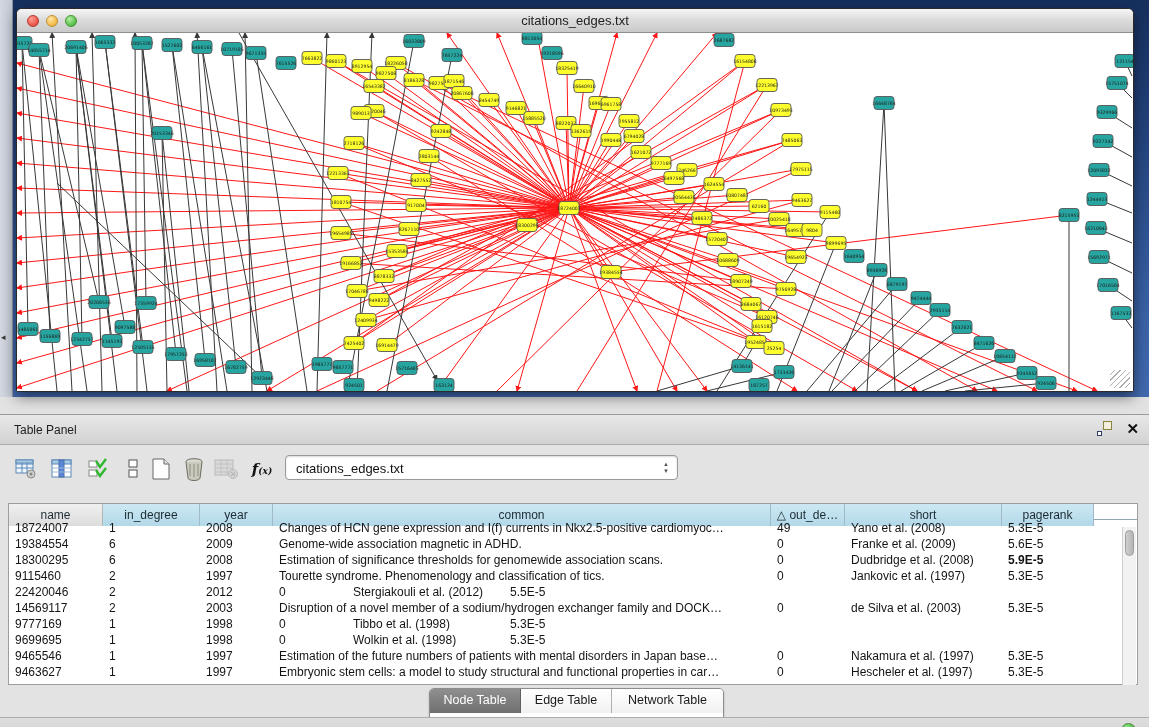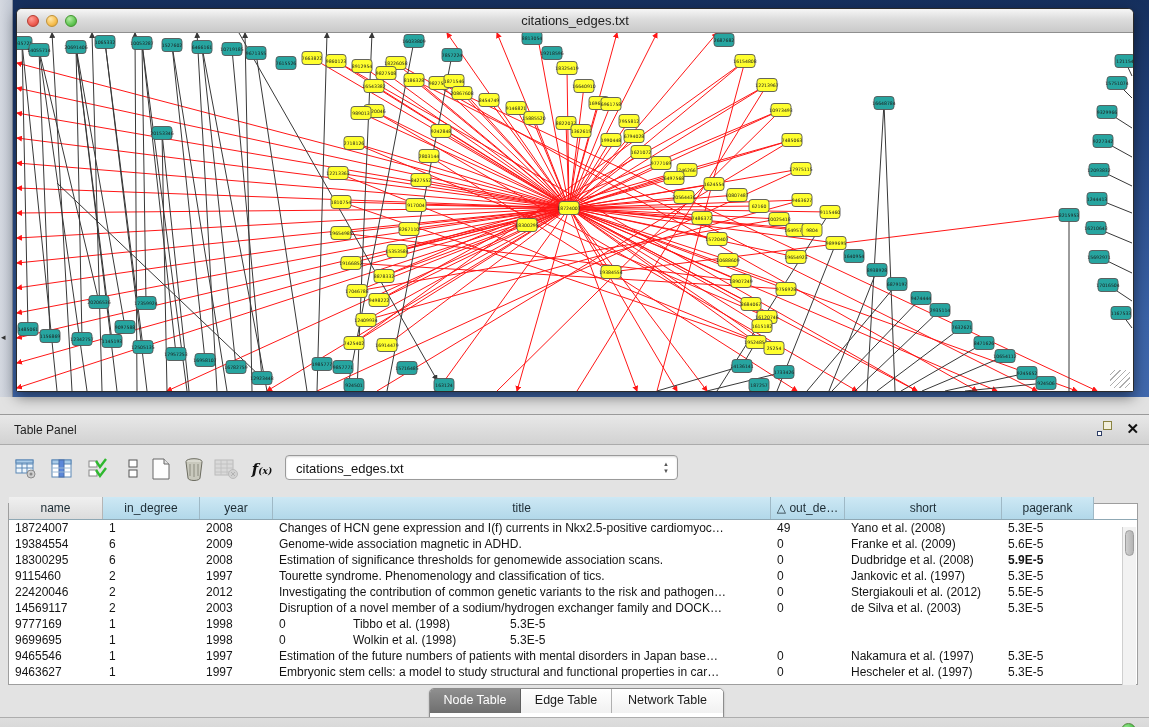--- a/index.html
+++ b/index.html
@@ -51,21 +51,21 @@
   .combo { position:absolute; left:285px; top:5px; width:393px; height:25px; background:#fff;
     border:1px solid #9a9a9a; border-radius:4px; box-shadow:inset 0 1px 2px rgba(0,0,0,.15); }
   .combo .val { position:absolute; left:10px; top:5px; font-size:13px; color:#111; }
   .combo .step { position:absolute; right:4px; top:3px; width:14px; height:18px; display:flex;
     flex-direction:column; align-items:center; justify-content:center; color:#555; }
   .combo .step:before { content:"▲"; font-size:6px; line-height:7px; }
   .combo .step:after  { content:"▼"; font-size:6px; line-height:7px; }
 
   .grid-box { position:absolute; left:8px; top:89px; width:1130px; height:182px;
     background:#fff; border:1px solid #9e9e9e; }
-  .grid-head { display:flex; height:16px; border-bottom:1px solid #8fa8b4;align-items:flex-end; }
+  .grid-head { display:flex; height:16px; border-bottom:1px solid #8fa8b4; }
   .gh { height:22px; border-right:1px solid #9fb9c6; background:linear-gradient(180deg,#cde8f4,#b2d8e9);
     font-size:12px; color:#1c2b33; text-align:center; line-height:22px; position:relative; }
   .gh.plain { background:linear-gradient(180deg,#f0f0f0,#dcdcdc); border-right:1px solid #b5b5b5; }
   .grid-rows { position:relative; }
   .grow { display:flex; height:16px; }
   .gc { font-size:12px; color:#141414; line-height:16px; white-space:nowrap; overflow:hidden; padding-left:6px; }
   .vscroll { position:absolute; right:1px; top:23px; width:14px; height:158px; background:#f2f2f2; border-left:1px solid #cfcfcf; }
   .vthumb { position:absolute; left:2px; top:3px; width:9px; height:26px; background:linear-gradient(90deg,#cfcfcf,#b4b4b4); border:1px solid #9d9d9d; border-radius:5px; }
 
   .tabs { position:absolute; left:429px; top:274px; height:36px; display:flex;
@@ -904,21 +904,21 @@
         <div class="val">citations_edges.txt</div>
         <div class="step"></div>
       </div>
     </div>
 
     <div class="grid-box">
       <div class="grid-head" id="grid-head">
           <div class="gh plain" style="width: 94px;">name</div>
           <div class="gh" style="width: 97px;">in_degree</div>
           <div class="gh" style="width: 73px;">year</div>
-          <div class="gh" style="width: 498px;">title</div>
+          <div class="gh" style="width: 498px;">common</div>
           <div class="gh" style="width: 74px;">△ out_de…</div>
           <div class="gh" style="width: 157px;">short</div>
           <div class="gh" style="width: 92px;">pagerank</div>
         </div>
       <div class="grid-rows" id="grid-rows">
           <div class="grow">
             <div class="gc" style="width: 94px;">18724007</div>
             <div class="gc" style="width: 97px;">1</div>
             <div class="gc" style="width: 73px;">2008</div>
             <div class="gc" style="width: 498px;">Changes of HCN gene expression and I(f) currents in Nkx2.5-positive cardiomyoc…</div>
@@ -950,21 +950,20 @@
             <div class="gc" style="width: 73px;">1997</div>
             <div class="gc" style="width: 498px;">Tourette syndrome. Phenomenology and classification of tics.</div>
             <div class="gc" style="width: 74px;">0</div>
             <div class="gc" style="width: 157px;">Jankovic et al. (1997)</div>
             <div class="gc" style="width: 92px;">5.3E-5</div>
           </div>
           <div class="grow">
             <div class="gc" style="width: 94px;">22420046</div>
             <div class="gc" style="width: 97px;">2</div>
             <div class="gc" style="width: 73px;">2012</div>
-            <div class="gc" style="width: 498px;">Investigating the contribution of common genetic variants to the risk and pathogen…</div>
             <div class="gc" style="width: 74px;">0</div>
             <div class="gc" style="width: 157px;">Stergiakouli et al. (2012)</div>
             <div class="gc" style="width: 92px;">5.5E-5</div>
           </div>
           <div class="grow">
             <div class="gc" style="width: 94px;">14569117</div>
             <div class="gc" style="width: 97px;">2</div>
             <div class="gc" style="width: 73px;">2003</div>
             <div class="gc" style="width: 498px;">Disruption of a novel member of a sodium/hydrogen exchanger family and DOCK…</div>
             <div class="gc" style="width: 74px;">0</div>

